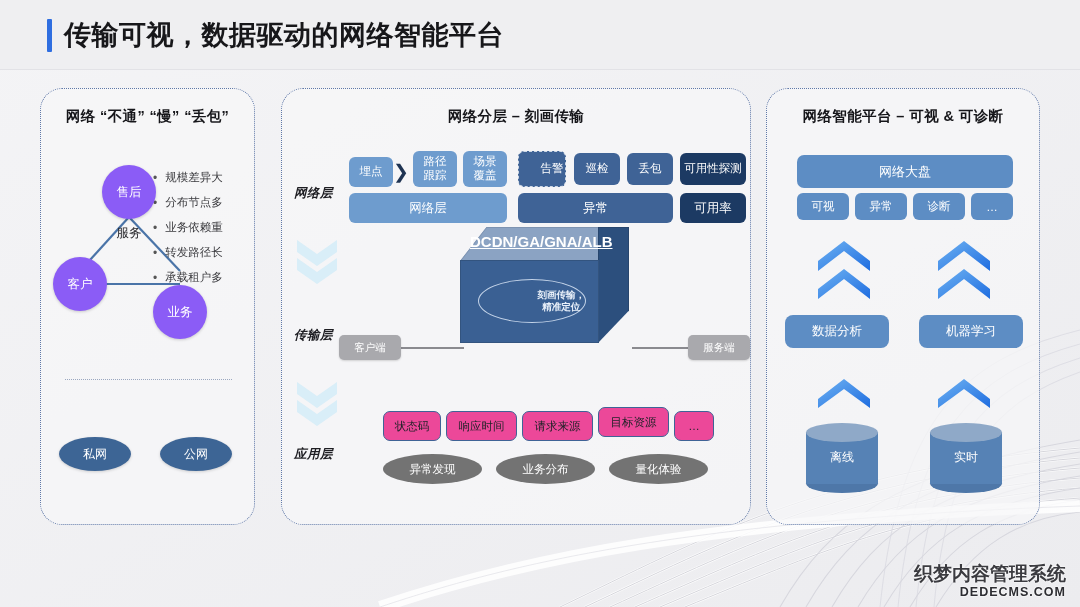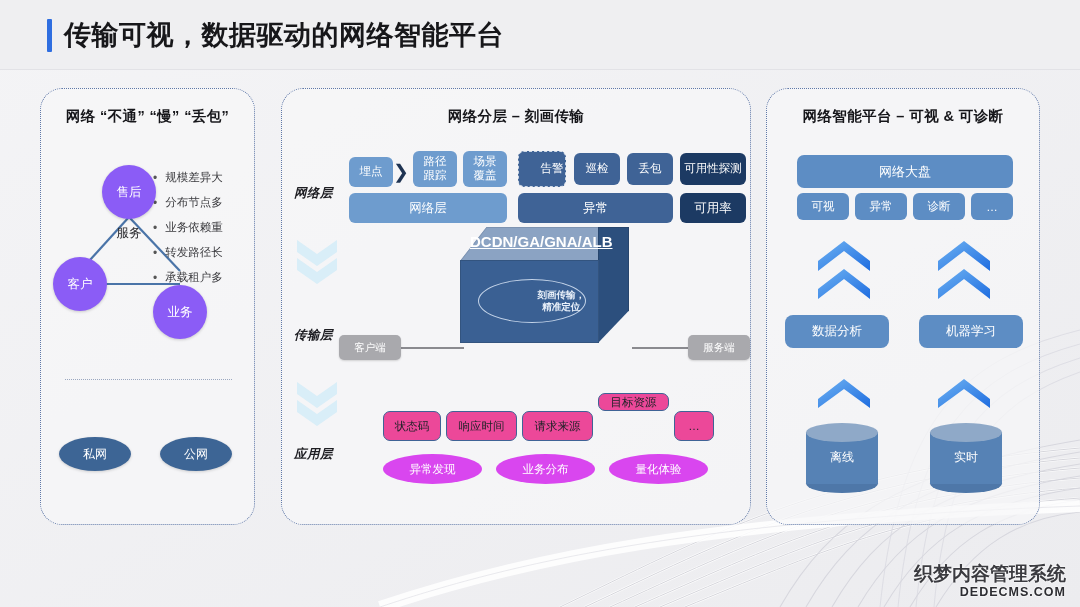--- a/index.html
+++ b/index.html
@@ -118,21 +118,21 @@
     color:#1e3352; font-size:19px; font-weight:bold; line-height:22px;
   }
 
   .outline-box {
     position:absolute; display:flex; align-items:center; justify-content:center;
     border:1.3px solid #3f6396; border-radius:7px; background:#ec4899;
     color:#23232a; font-size:11.5px;
   }
   .solid-ellipse {
     position:absolute; display:flex; align-items:center; justify-content:center;
-    border-radius:50%; background:#d946ef; color:#fff; font-size:11.5px;
+    border-radius:50%; background:#737373; color:#fff; font-size:11.5px;
   }
 
   
   #box3d { position:absolute; left:178px; top:138px; width:170px; height:116px; }
   #box3d-top {
     position:absolute; left:0; top:0; width:138px; height:34px;
     background:#8ba3c3;
     transform:skewX(-38deg); transform-origin:bottom left;
     border:1px solid #7d93b1;
   }
@@ -346,21 +346,21 @@
     <div id="box3d-front"></div>
     <div id="box3d-label">DCDN/GA/GNA/ALB</div>
     <div id="box3d-ellipse">
       <span>刻画传输，<br>精准定位</span>
     </div>
   </div>
 
   <div class="outline-box" style="left:101px;top:322px;width:58px;height:30px">状态码</div>
   <div class="outline-box" style="left:164px;top:322px;width:71px;height:30px">响应时间</div>
   <div class="outline-box" style="left:240px;top:322px;width:71px;height:30px">请求来源</div>
-  <div class="outline-box" style="left:316px;top:304px;width:71px;height:18px">目标资源</div>
+  <div class="outline-box" style="left:316px;top:318px;width:71px;height:30px">目标资源</div>
   <div class="outline-box" style="left:392px;top:322px;width:40px;height:30px">…</div>
 
   <div class="solid-ellipse" style="left:101px;top:365px;width:99px;height:30px">异常发现</div>
   <div class="solid-ellipse" style="left:214px;top:365px;width:99px;height:30px">业务分布</div>
   <div class="solid-ellipse" style="left:327px;top:365px;width:99px;height:30px">量化体验</div>
 </div>
 
 <div class="panel" id="panel-right">
   <div class="panel-title">网络智能平台 – 可视 &amp; 可诊断</div>
 

